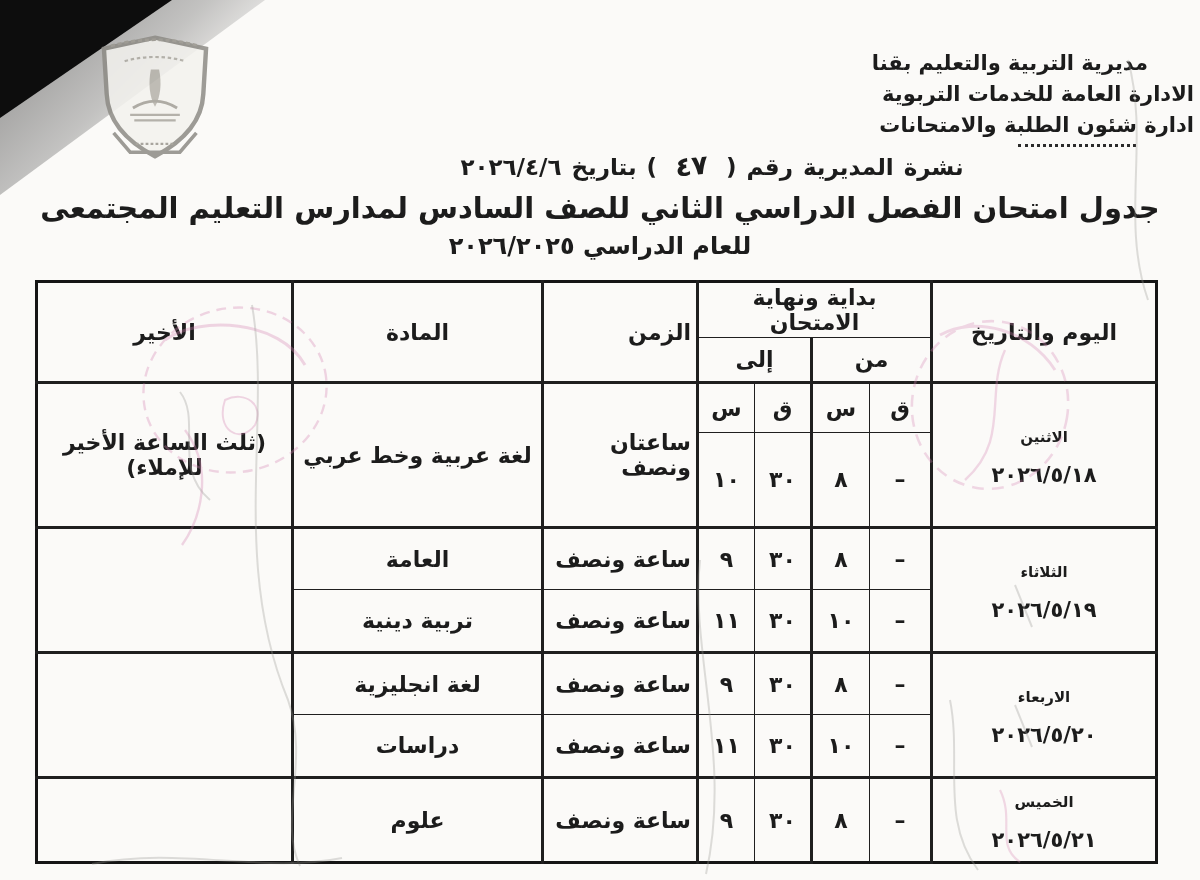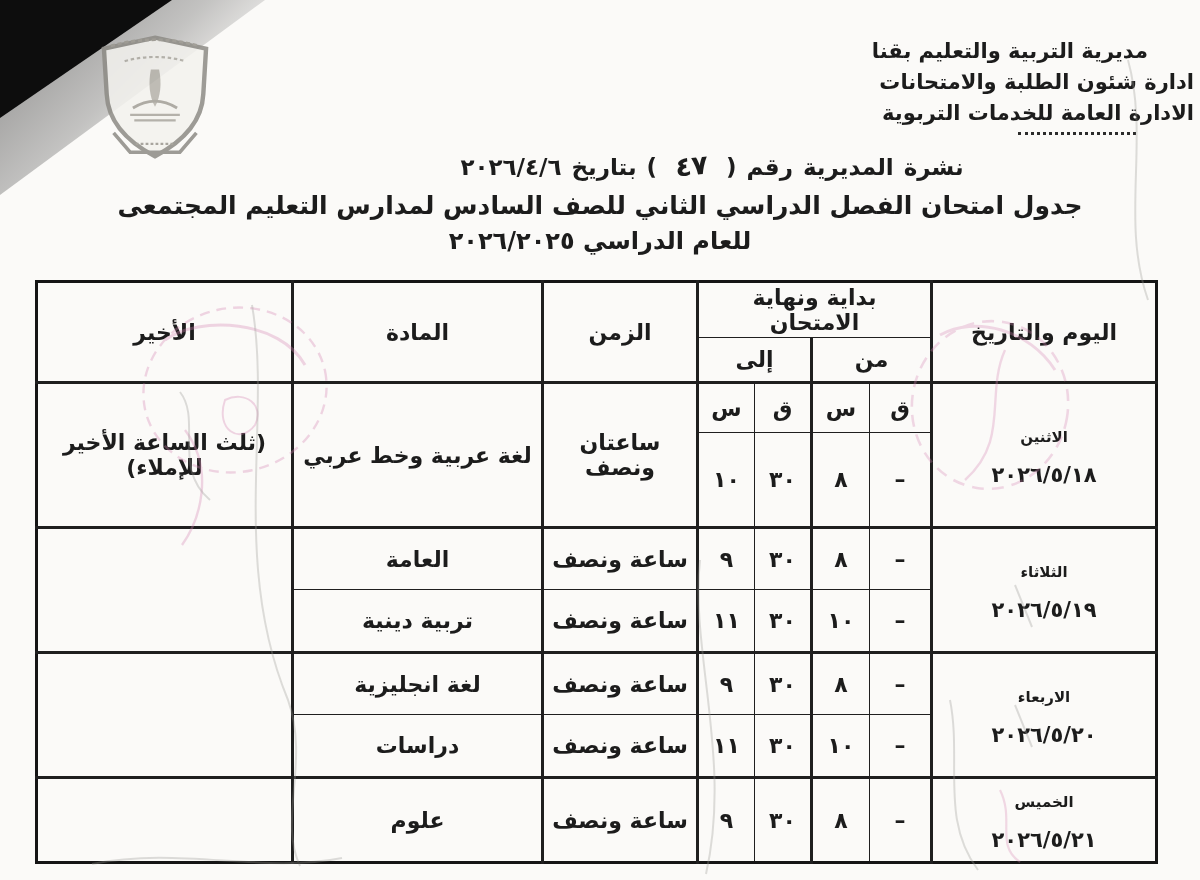--- a/index.html
+++ b/index.html
@@ -26,51 +26,51 @@
 
   
   .logo { position: absolute; left: 86px; top: 28px; width: 138px; height: 138px; opacity: .85; }
 
   
   .letterhead {
     position: absolute; top: 36px; right: 6px; width: 380px;
     text-align: right; font-weight: 700; font-size: 21px; line-height: 31px;
     letter-spacing: 0;
   }
-  .lh-1 { margin-left: 0; margin-right: 46px; }
+  .lh-1 { margin-left: 0; margin-right: 46px; margin-top: 12px; }
   .lh-underline {
     width: 118px; height: 5px; margin-right: 58px; margin-top: 1px;
     border-bottom: 3px dotted #2b2b2b;
   }
 
   
   .titles { position: absolute; top: 150px; left: 0; width: 1200px; text-align: center; font-weight: 700; }
   .title-bulletin { font-size: 23px; transform: translateX(112px); margin-bottom: 10px; word-spacing: 2px; }
   .bulletin-number { display: inline-block; font-size: 27px; transform: rotate(-5deg); padding: 0 8px; }
-  .title-schedule { font-size: 25px; margin-bottom: 7px; }
+  .title-schedule { font-size: 29px; margin-bottom: 7px; }
   .title-year { font-size: 24px; }
 
   
   table.exam {
     position: absolute; top: 280px; left: 35px;
     width: 1120px; border-collapse: collapse; table-layout: fixed;
     font-weight: 700; text-align: center;
   }
   table.exam th, table.exam td {
     border: 1.6px solid #1f1f1f; vertical-align: middle; padding: 2px 5px;
     font-size: 22px; font-weight: 700;
   }
   table.exam { border: 3px solid #151515; }
   tr.hvy > th, tr.hvy > td { border-top-width: 3px; }
   .c-day      { border-left-width: 3px !important; }
   .c-from-m   { border-left-width: 1.5px !important; }
   .c-from-s   { border-left-width: 3px !important; }
   .c-to-m     { border-left-width: 1.5px !important; }
   .c-to-s     { border-left-width: 3px !important; }
-  .c-time     { border-left-width: 3px !important; }
+  .c-time     { border-left-width: 3px !important; text-align: right; }
   .c-subject  { border-left-width: 3px !important; }
   .c-grp-from { border-left-width: 3px !important; }
   .c-grp-to   { border-left-width: 3px !important; }
   .c-span     { border-left-width: 3px !important; }
 
   tr.r1 { height: 50px; }  tr.r2 { height: 45px; }
   tr.r3 { height: 50px; }  tr.r4 { height: 95px; }
   tr.r5 { height: 62px; }  tr.r6 { height: 63px; }
   tr.r7 { height: 62px; }  tr.r8 { height: 63px; }
   tr.r9 { height: 85px; }
@@ -101,22 +101,22 @@
     <path d="M28 24 Q50 18 72 24" fill="none" stroke="#b0ada5" stroke-width="1.6" stroke-dasharray="2.5 2"></path>
     <path d="M47 30 C45 40 46 50 50 57 C54 50 55 40 53 30 Z" fill="#b5b2aa"></path>
     <path d="M34 58 Q50 48 66 58" fill="none" stroke="#a19e96" stroke-width="2"></path>
     <path d="M32 63 L68 63 M35 67 L65 67" stroke="#a8a59d" stroke-width="1.6"></path>
     <path d="M20 76 L32 90 L68 90 L80 76" fill="none" stroke="#8d8b85" stroke-width="2.6"></path>
     <path d="M36 84 L64 84" stroke="#9a978f" stroke-width="1.6" stroke-dasharray="2 1.6"></path>
   </svg>
 
   <header class="letterhead">
     <div class="lh-1">مديرية التربية والتعليم بقنا</div>
+    <div>الادارة العامة للخدمات التربوية</div>
     <div>ادارة شئون الطلبة والامتحانات</div>
-    <div>الادارة العامة للخدمات التربوية</div>
     <div class="lh-underline"></div>
   </header>
 
   <div class="titles">
     <div class="title-bulletin">
       <span>نشرة المديرية رقم ( </span><span class="bulletin-number">٤٧</span><span> ) بتاريخ </span><span>٢٠٢٦/٤/٦</span>
     </div>
     <div class="title-schedule">جدول امتحان الفصل الدراسي الثاني للصف السادس لمدارس التعليم المجتمعى</div>
     <div class="title-year">للعام الدراسي ٢٠٢٦/٢٠٢٥</div>
   </div>

